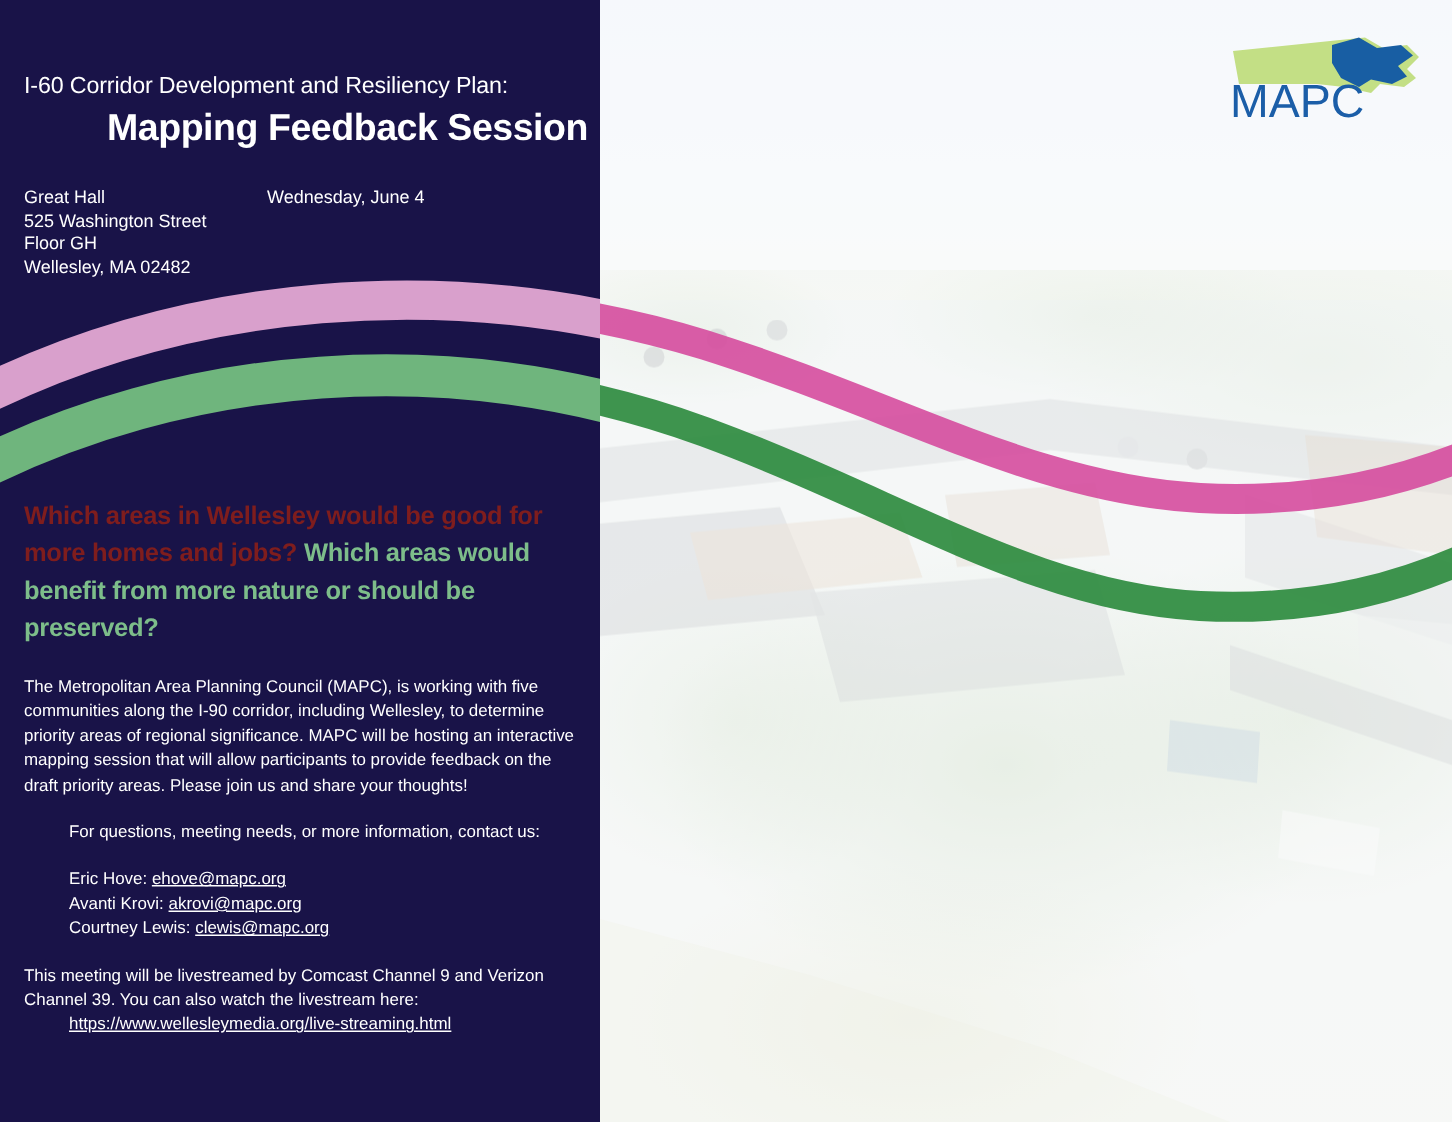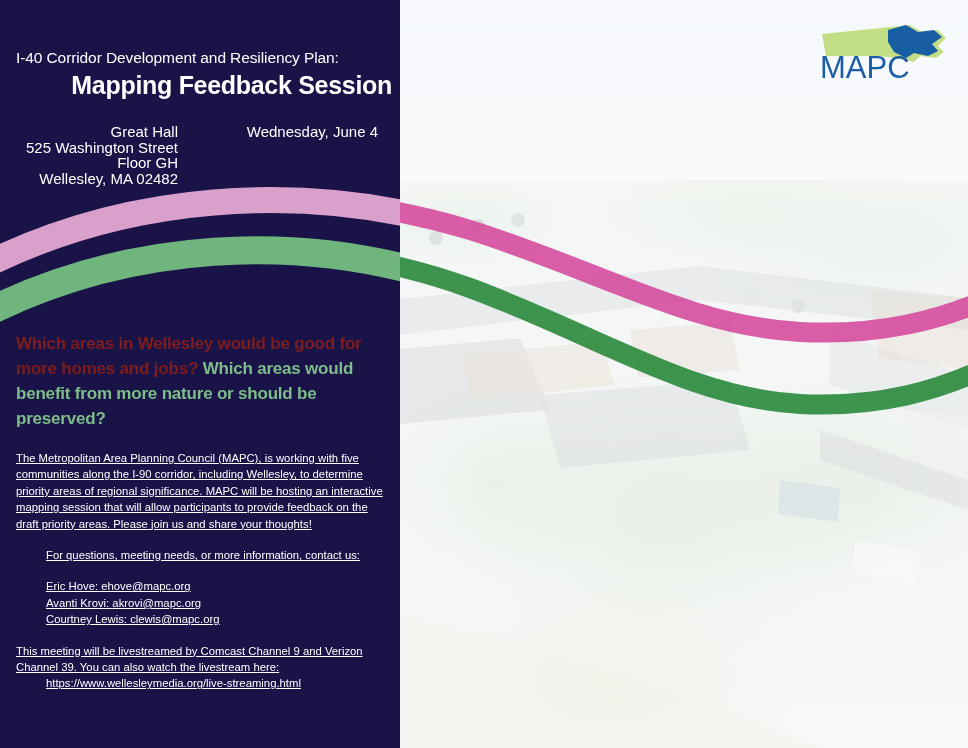--- a/index.html
+++ b/index.html
@@ -105,24 +105,23 @@
     text-align: right;
   }
 
   
   .meta {
     position: absolute;
     left: 16px;
     top: 124px;
     width: 376px;
     color: #ffffff;
-    font-size: 15px;
+    font-size: 12px;
     line-height: 15.5px;
     display: flex;
-    text-align: right;
   }
   .meta-col-a { width: 162px; }
   .meta-col-b { width: 200px; }
 
   
   .question {
     position: absolute;
     left: 16px;
     top: 331px;
     width: 372px;
@@ -137,21 +136,21 @@
   
   .body-copy {
     position: absolute;
     left: 16px;
     top: 450px;
     width: 370px;
     color: #ffffff;
     font-size: 11.3px;
     line-height: 16.4px;
   }
-  .blk { margin: 0 0 15px 0; text-decoration: underline; }
+  .blk { margin: 0 0 15px 0; }
   .blk:last-child { margin-bottom: 0; }
   .lnk {
     color: #ffffff;
     text-decoration: underline;
   }
   .contact-line { display: block; margin-left: 30px; }
 </style>
 </head>
 <body>
 
@@ -213,21 +212,21 @@
     <g>
       <path d="M4 12 L72 5 L92 3 L104 10 L120 8 L128 16 L120 24 L126 30 L118 36 L102 34 L96 40
                L78 36 L60 34 L8 34 Z" fill="#c3df85"></path>
       <path d="M70 8 L88 3 L100 10 L116 8 L124 15 L114 22 L120 29 L110 34 L96 31 L88 36
                L76 30 L70 20 Z" fill="#185ea3"></path>
     </g>
     <text x="2" y="56" font-family="Liberation Sans, sans-serif" font-size="31" fill="#1b5ea8" letter-spacing="0">MAPC</text>
   </svg>
 
   <div class="hdr">
-    <div class="hdr-line1">I-40 Corridor Development and Resiliency Plan:</div>
+    <div class="hdr-line1">I-60 Corridor Development and Resiliency Plan:</div>
     <div class="hdr-line2">Mapping Feedback Session</div>
   </div>
 
   <div class="meta">
     <div class="meta-col-a">
       <div>Great Hall</div>
       <div>525 Washington Street</div>
       <div>Floor GH</div>
       <div>Wellesley, MA 02482</div>
     </div>

